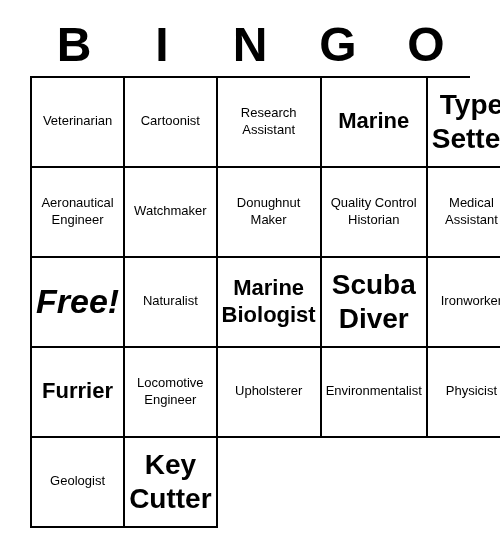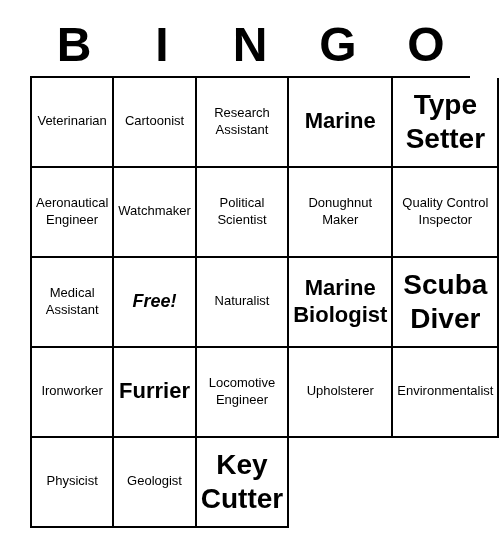--- a/index.html
+++ b/index.html
@@ -53,21 +53,21 @@
       font-size: 22px;
       font-weight: bold;
       line-height: 1.2;
     }
     .bingo-cell.xlarge-text span {
       font-size: 28px;
       font-weight: bold;
       line-height: 1.2;
     }
     .bingo-cell.free span {
-      font-size: 18px;
+      font-size: 34px;
       font-weight: bold;
       font-style: italic;
     }
   </style>
 </head>
 <body>
 
 <div class="bingo-card">
   <div class="bingo-title">
 
@@ -94,27 +94,24 @@
       <div class="bingo-cell xlarge-text">
         <span>Type Setter</span>
       </div>
       <div class="bingo-cell">
         <span>Aeronautical Engineer</span>
       </div>
       <div class="bingo-cell">
         <span>Watchmaker</span>
       </div>
       <div class="bingo-cell">
-        <span>Political Scientist</span>
-      </div>
-      <div class="bingo-cell">
         <span>Donughnut Maker</span>
       </div>
       <div class="bingo-cell">
-        <span>Quality Control Inspector</span>
+        <span>Quality Control Historian</span>
       </div>
       <div class="bingo-cell">
         <span>Medical Assistant</span>
       </div>
       <div class="bingo-cell free">
         <span>Free!</span>
       </div>
       <div class="bingo-cell">
         <span>Naturalist</span>
       </div>

